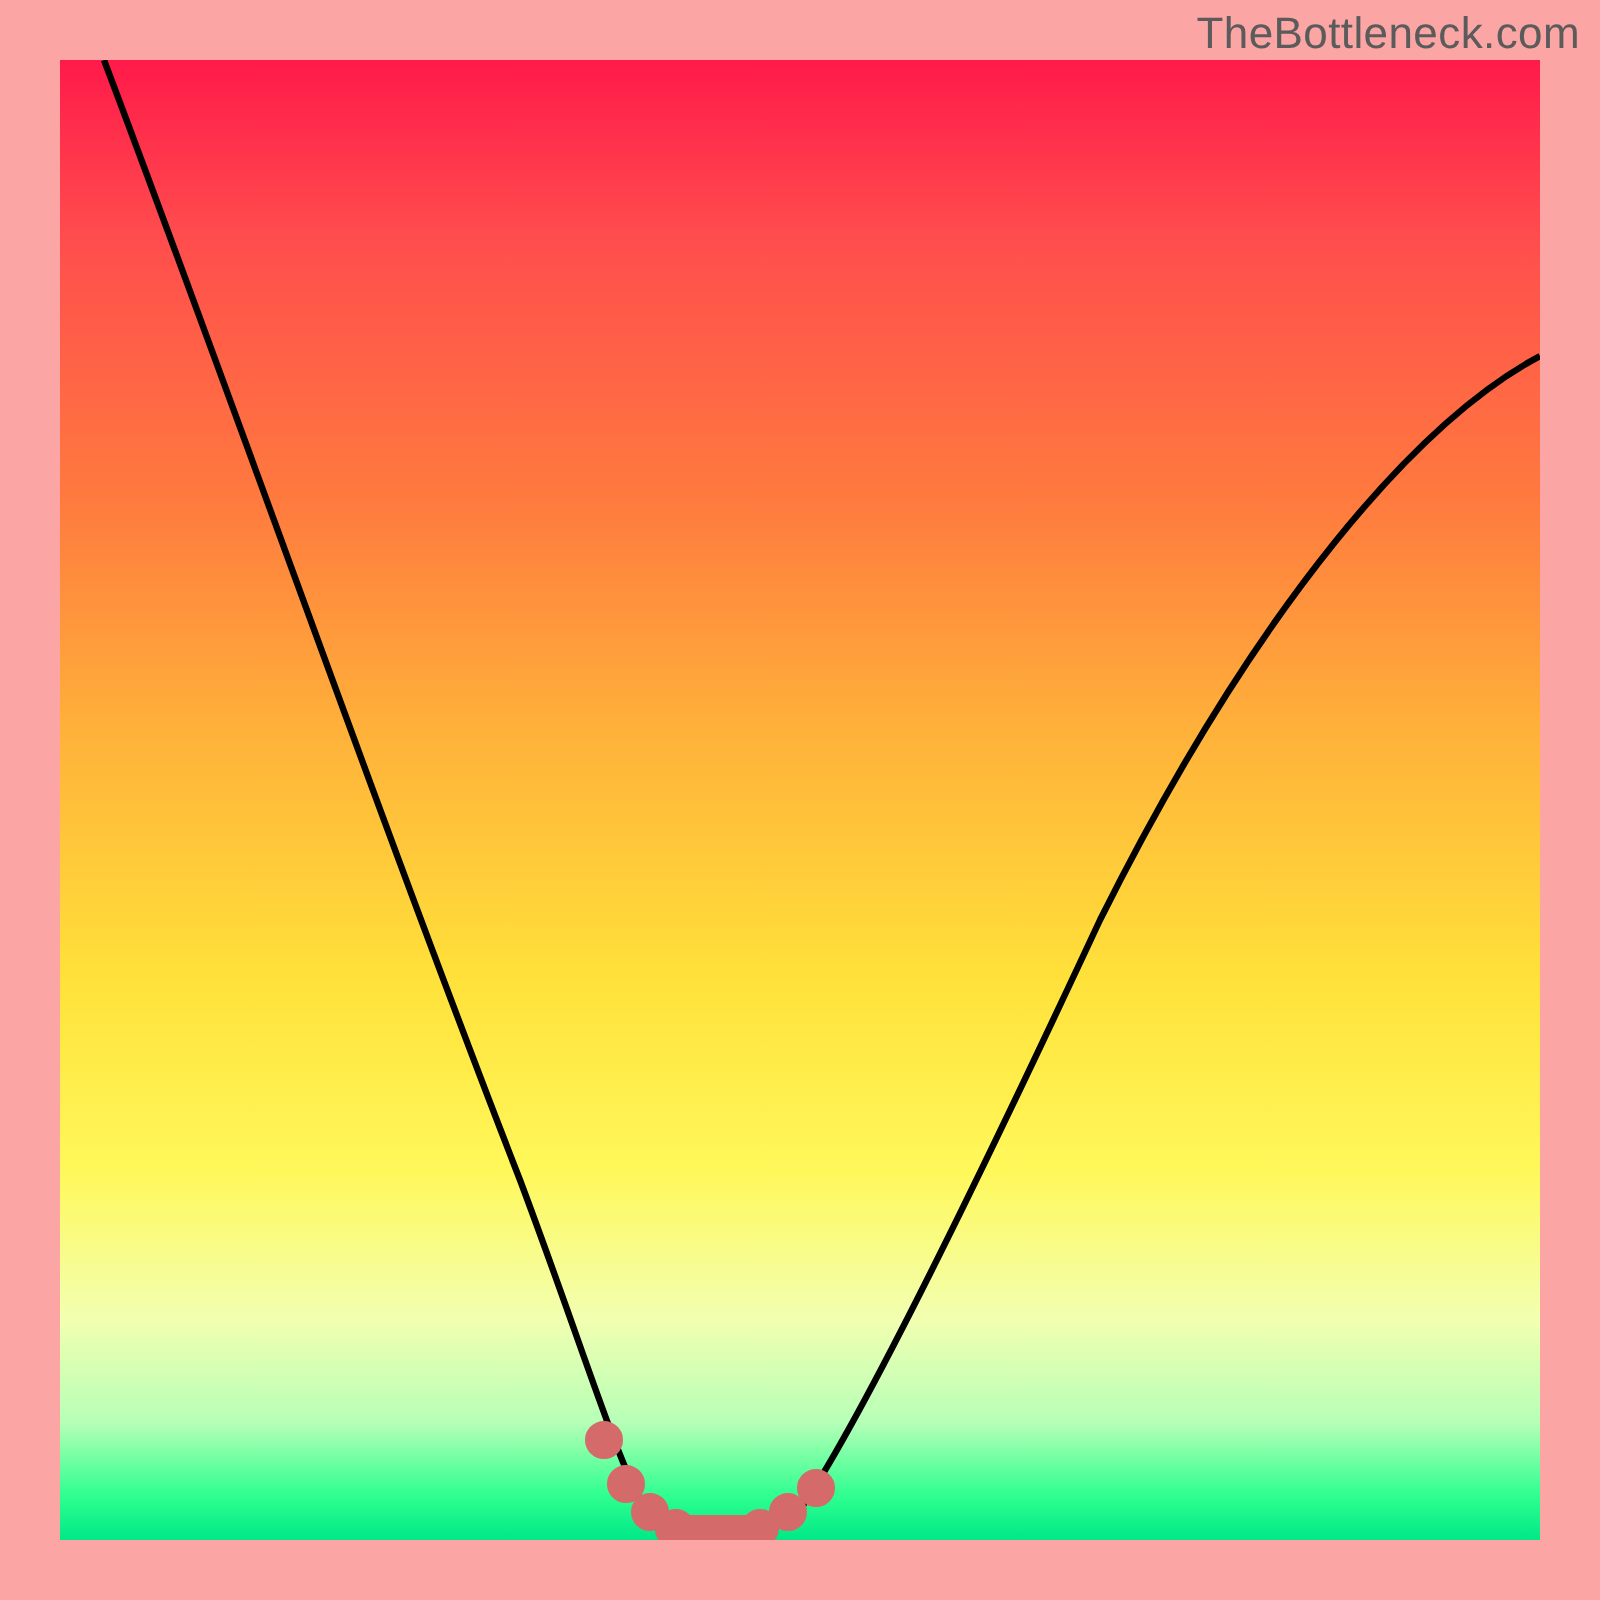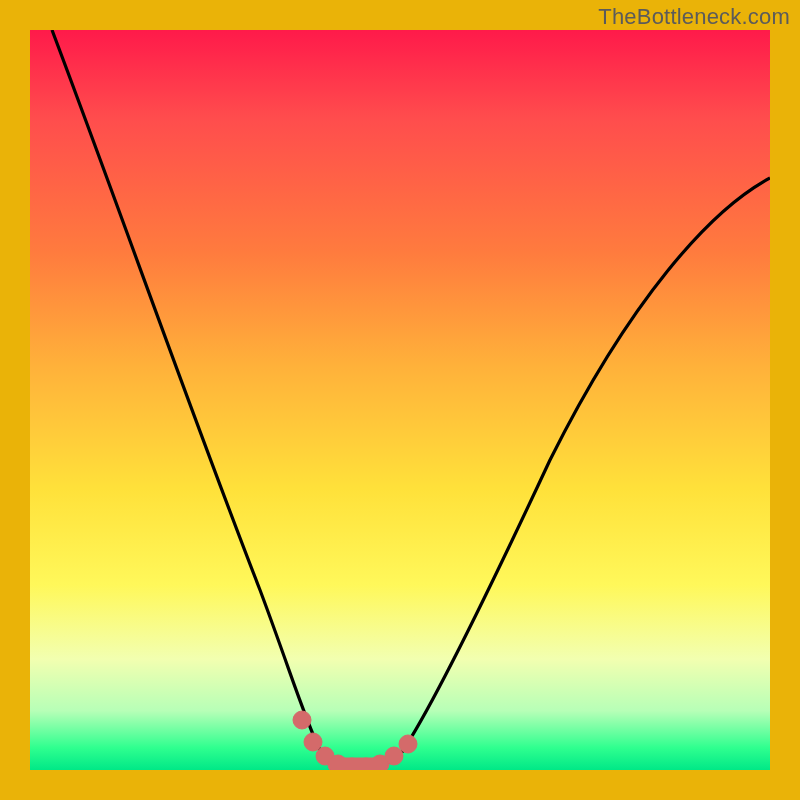--- a/index.html
+++ b/index.html
@@ -9,21 +9,21 @@
     height: 800px;
     background: #000;
     overflow: hidden;
   }
   .frame {
     position: absolute;
     top: 0;
     left: 0;
     width: 800px;
     height: 800px;
-    background: #eab308;
+    background: #fca5a5;
   }
   .plot-area {
     position: absolute;
     top: 30px;
     left: 30px;
     width: 740px;
     height: 740px;
     background: linear-gradient(to bottom,
       #ff1a4a 0%,
       #ff4d4d 12%,

